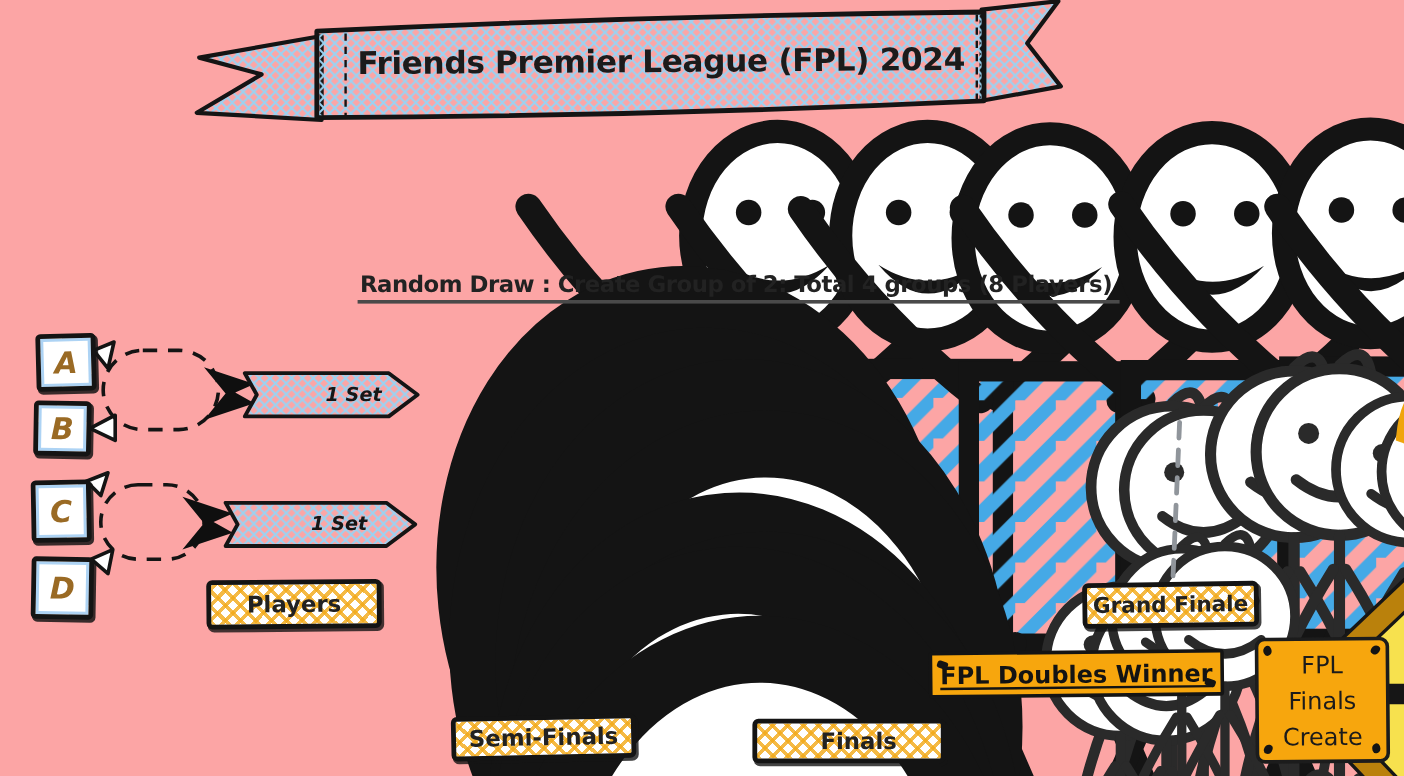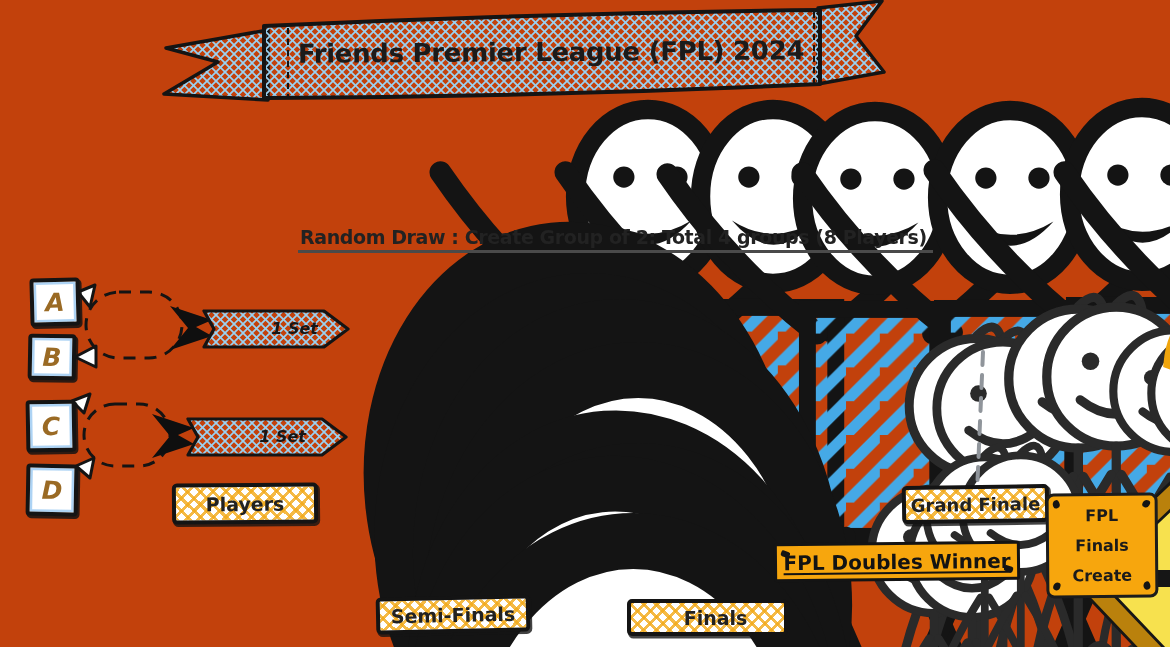--- a/index.html
+++ b/index.html
@@ -1,16 +1,16 @@
 <!DOCTYPE html>
 <html><head>
 <meta charset="utf-8">
 <style>
   html,body{margin:0;padding:0;background:#fff;}
-  #stage{position:relative;width:1170px;height:647px;background:#c2410c;overflow:hidden;
+  #stage{position:relative;width:1170px;height:647px;background:#fca5a5;overflow:hidden;
          font-family:"DejaVu Sans",sans-serif;}
   #art{position:absolute;left:0;top:0;}
   .txt{position:absolute;color:#1b1b1b;}
   .banner-title{left:288px;top:28px;width:526px;height:48px;line-height:48px;text-align:center;
     font-weight:700;font-size:26px;letter-spacing:-.3px;transform:rotate(-.4deg);}
   .heading{left:298px;top:226px;font-weight:700;font-size:19px;letter-spacing:-.4px;
     padding:0 6px 2px 2px;border-bottom:3px solid #4a4a4a;color:#222;text-align:right;}
   .gbox{position:absolute;display:flex;align-items:center;justify-content:center;
     border:4.5px solid #141414;border-radius:4px;background:#fff;
     box-shadow:inset 0 0 0 2.5px rgba(105,175,235,.55), 1.5px 2px 0 .5px rgba(20,20,20,.85);
@@ -36,24 +36,24 @@
   .tag-grandfinale{left:902px;top:485px;width:139px;height:30px;transform:rotate(-.8deg);font-size:18px;}
   .banner-doubles{position:absolute;left:774px;top:542px;width:240px;height:33px;
     display:flex;align-items:center;justify-content:center;background:#f7a60d;
     border:3px solid #141414;border-radius:3px;font-weight:700;font-size:20px;color:#131313;
     text-decoration:underline;text-decoration-thickness:2px;text-underline-offset:3px;
     transform:rotate(-.6deg);}
   .banner-doubles::before{content:"";position:absolute;left:4px;top:5px;width:9px;height:6px;
     background:#141414;border-radius:2px;transform:rotate(20deg);}
   .banner-doubles::after{content:"";position:absolute;right:4px;bottom:5px;width:9px;height:6px;
     background:#141414;border-radius:2px;transform:rotate(20deg);}
-  .sign-singles{position:absolute;left:1046px;top:493px;width:106px;height:99px;
+  .sign-singles{position:absolute;left:1046px;top:531px;width:106px;height:99px;
     background:#f7a60d;border:3.5px solid #1c1c1c;border-radius:8px;
     display:flex;flex-direction:column;align-items:center;justify-content:center;
-    font-weight:700;font-size:16px;line-height:30px;color:#1b1b1b;transform:rotate(-.5deg);}
+    font-weight:400;font-size:20px;line-height:30px;color:#1b1b1b;transform:rotate(-.5deg);}
   .nail{position:absolute;width:7px;height:8px;background:#141414;border-radius:60% 40% 55% 45%;}
   .nail.tl{left:4px;top:4px;transform:rotate(-25deg);}
   .nail.tr{right:5px;top:4px;transform:rotate(30deg);}
   .nail.bl{left:4px;bottom:5px;transform:rotate(15deg);}
   .nail.br{right:5px;bottom:5px;transform:rotate(-20deg);}
 </style>
 </head>
 <body>
 
 <div id="stage">

